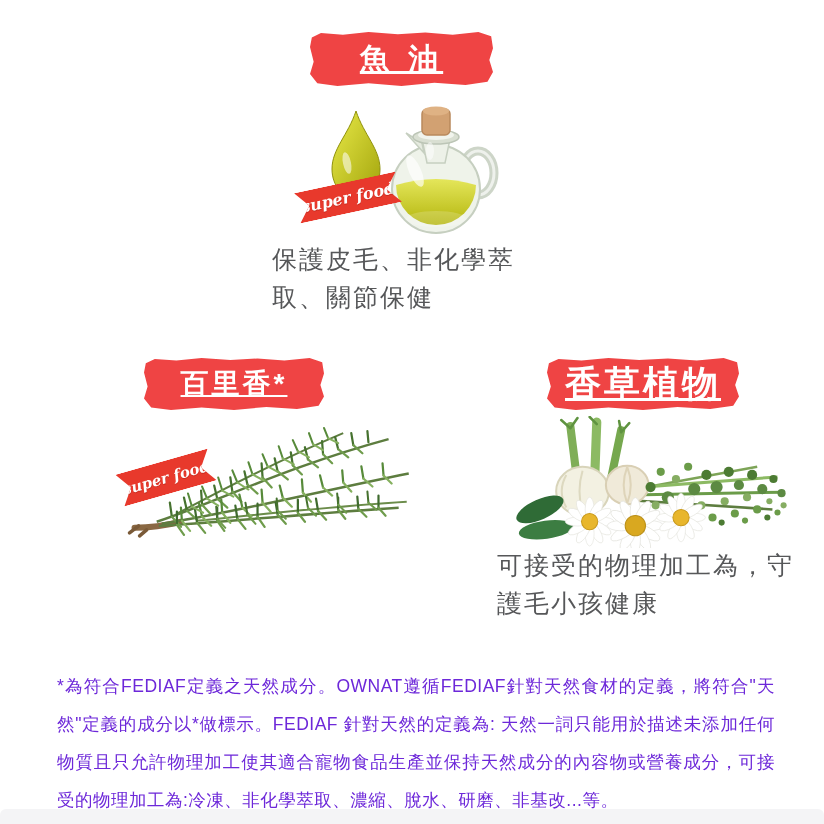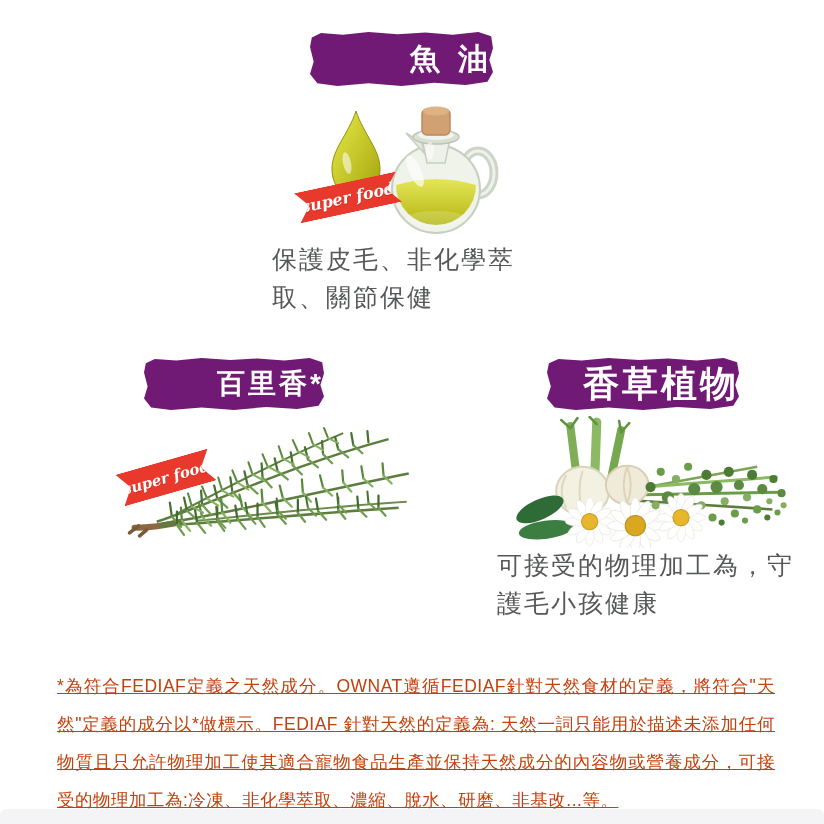--- a/index.html
+++ b/index.html
@@ -1,24 +1,25 @@
 <!DOCTYPE html>
 <html><head>
 <meta charset="utf-8">
 <style>
   html,body{margin:0;padding:0;background:#ffffff;}
   .canvas{
     position:relative;width:824px;height:824px;background:#ffffff;overflow:hidden;
     font-family:"Liberation Sans","DejaVu Sans",sans-serif;
   }
   .banner{
-    position:absolute;background:#701a75;color:#ffffff;
-    display:flex;align-items:center;justify-content:flex-end;
+    position:absolute;background:#ef4444;color:#ffffff;
+    display:flex;align-items:center;justify-content:center;
     font-weight:bold;
     clip-path:polygon(1% 10%,6% 2%,18% 5%,32% 0%,48% 4%,63% 1%,78% 5%,92% 0%,99% 8%,100% 30%,98% 52%,100% 74%,97% 92%,85% 98%,68% 94%,50% 100%,32% 95%,15% 100%,4% 95%,0% 78%,2% 55%,0% 28%);
+    text-decoration:underline;
   }
   .banner-fish{left:310px;top:32px;width:183px;height:54px;font-size:30px;letter-spacing:5px;}
   .banner-thyme{left:144px;top:358px;width:180px;height:52px;font-size:28px;letter-spacing:3px;}
   .banner-herb{left:547px;top:358px;width:192px;height:52px;font-size:36px;letter-spacing:3px;}
   .caption{
     position:absolute;color:#565759;font-size:25px;line-height:38px;letter-spacing:2px;
   }
   .caption-fish{left:272px;top:240px;width:252px;}
   .caption-thyme{left:110px;top:548px;white-space:nowrap;}
   .caption-herb{left:497px;top:546px;width:310px;}
@@ -31,23 +32,22 @@
     text-shadow:0 1px 0 rgba(140,20,10,.35);
   }
   .ribbon-fish{left:296px;top:182px;width:104px;height:31px;transform:rotate(-12deg);font-size:16px;z-index:5;}
   .ribbon-thyme{left:118px;top:461px;width:96px;height:33px;transform:rotate(-16deg);font-size:15px;z-index:5;}
   .illu{position:absolute;z-index:2;}
   .illu-oil{left:318px;top:101px;width:200px;height:135px;}
   .illu-rosemary{left:85px;top:421px;width:335px;height:126px;}
   .illu-herbs{left:493px;top:416px;width:305px;height:132px;}
   .footnote{
     position:absolute;left:57px;top:667px;width:718px;
-    color:#c2410c;font-size:17.5px;line-height:38px;letter-spacing:.5px;
+    color:#6d28d9;font-size:17.5px;line-height:38px;letter-spacing:.5px;
     text-align:justify;
-    text-decoration:underline;
   }
   .bottom-strip{
     position:absolute;left:0;top:809px;width:824px;height:15px;
     background:#f4f4f6;border-radius:6px 6px 0 0;
   }
 </style>
 </head>
 <body>
 
 <div class="canvas">

